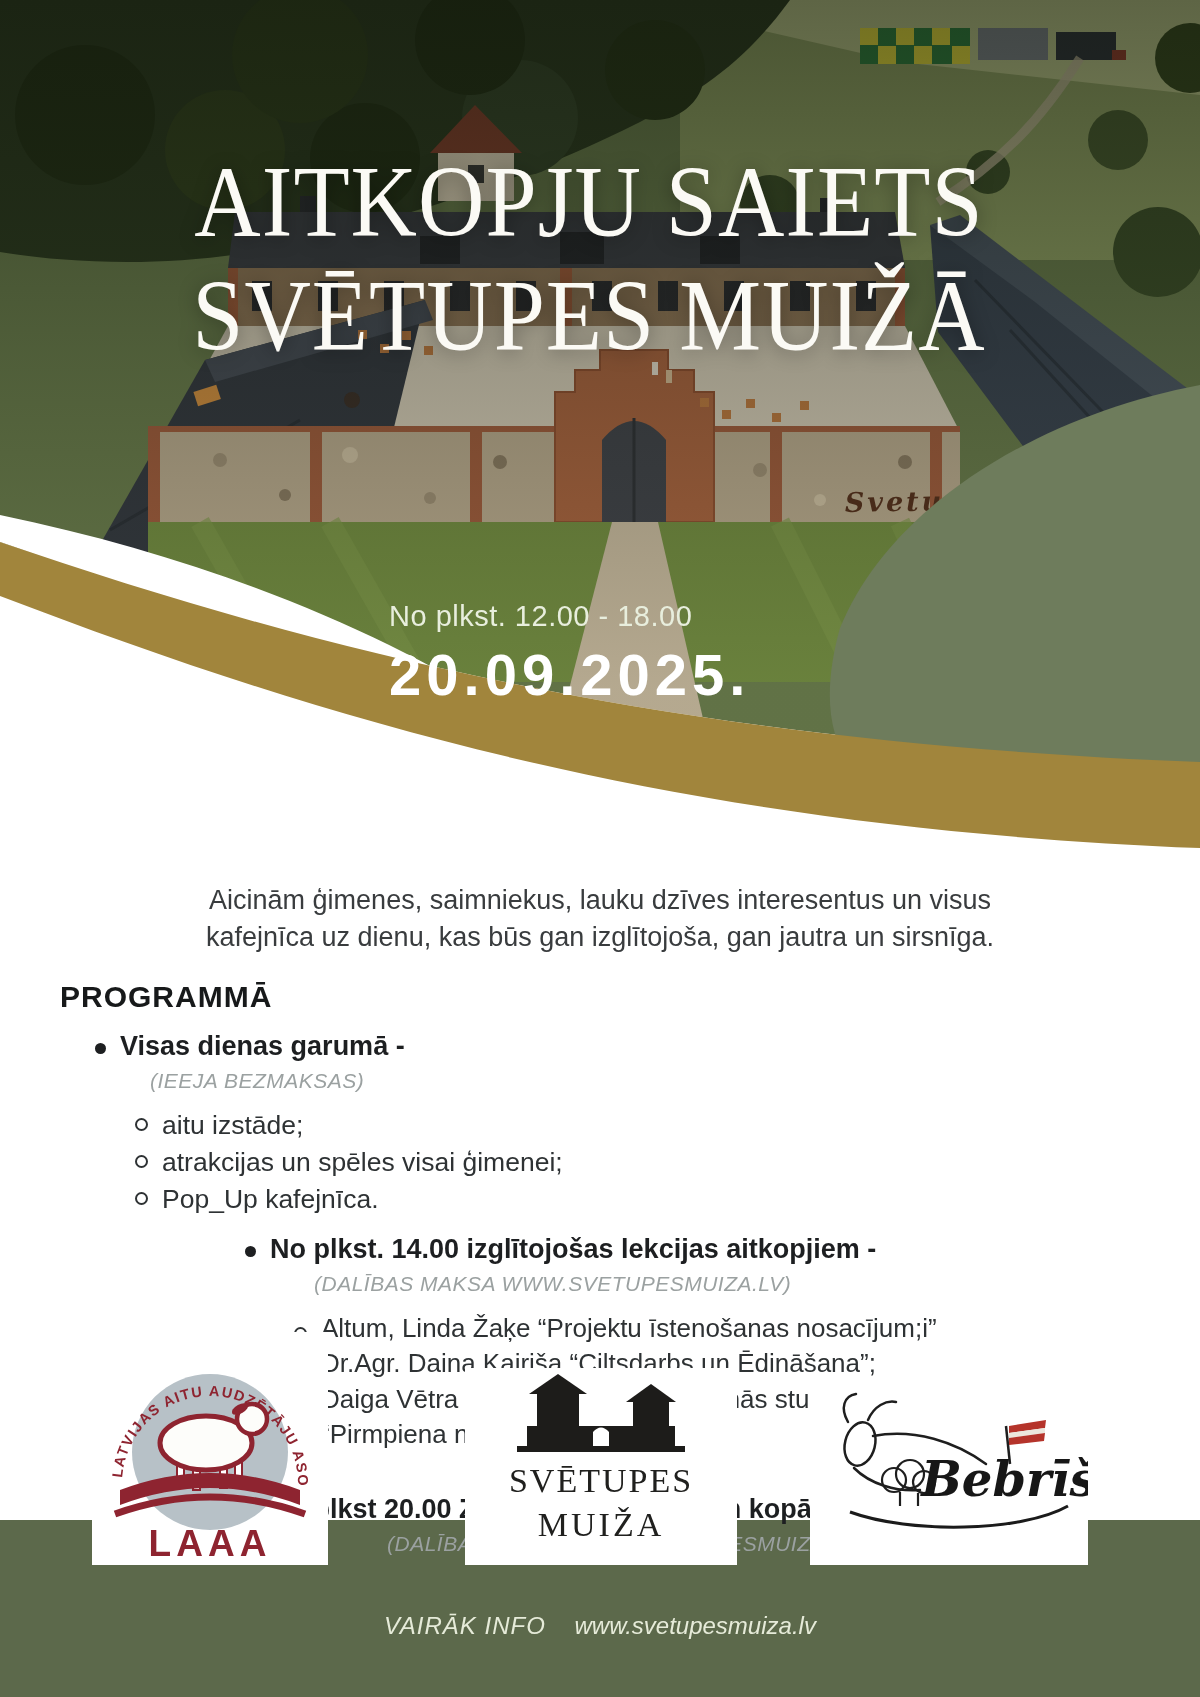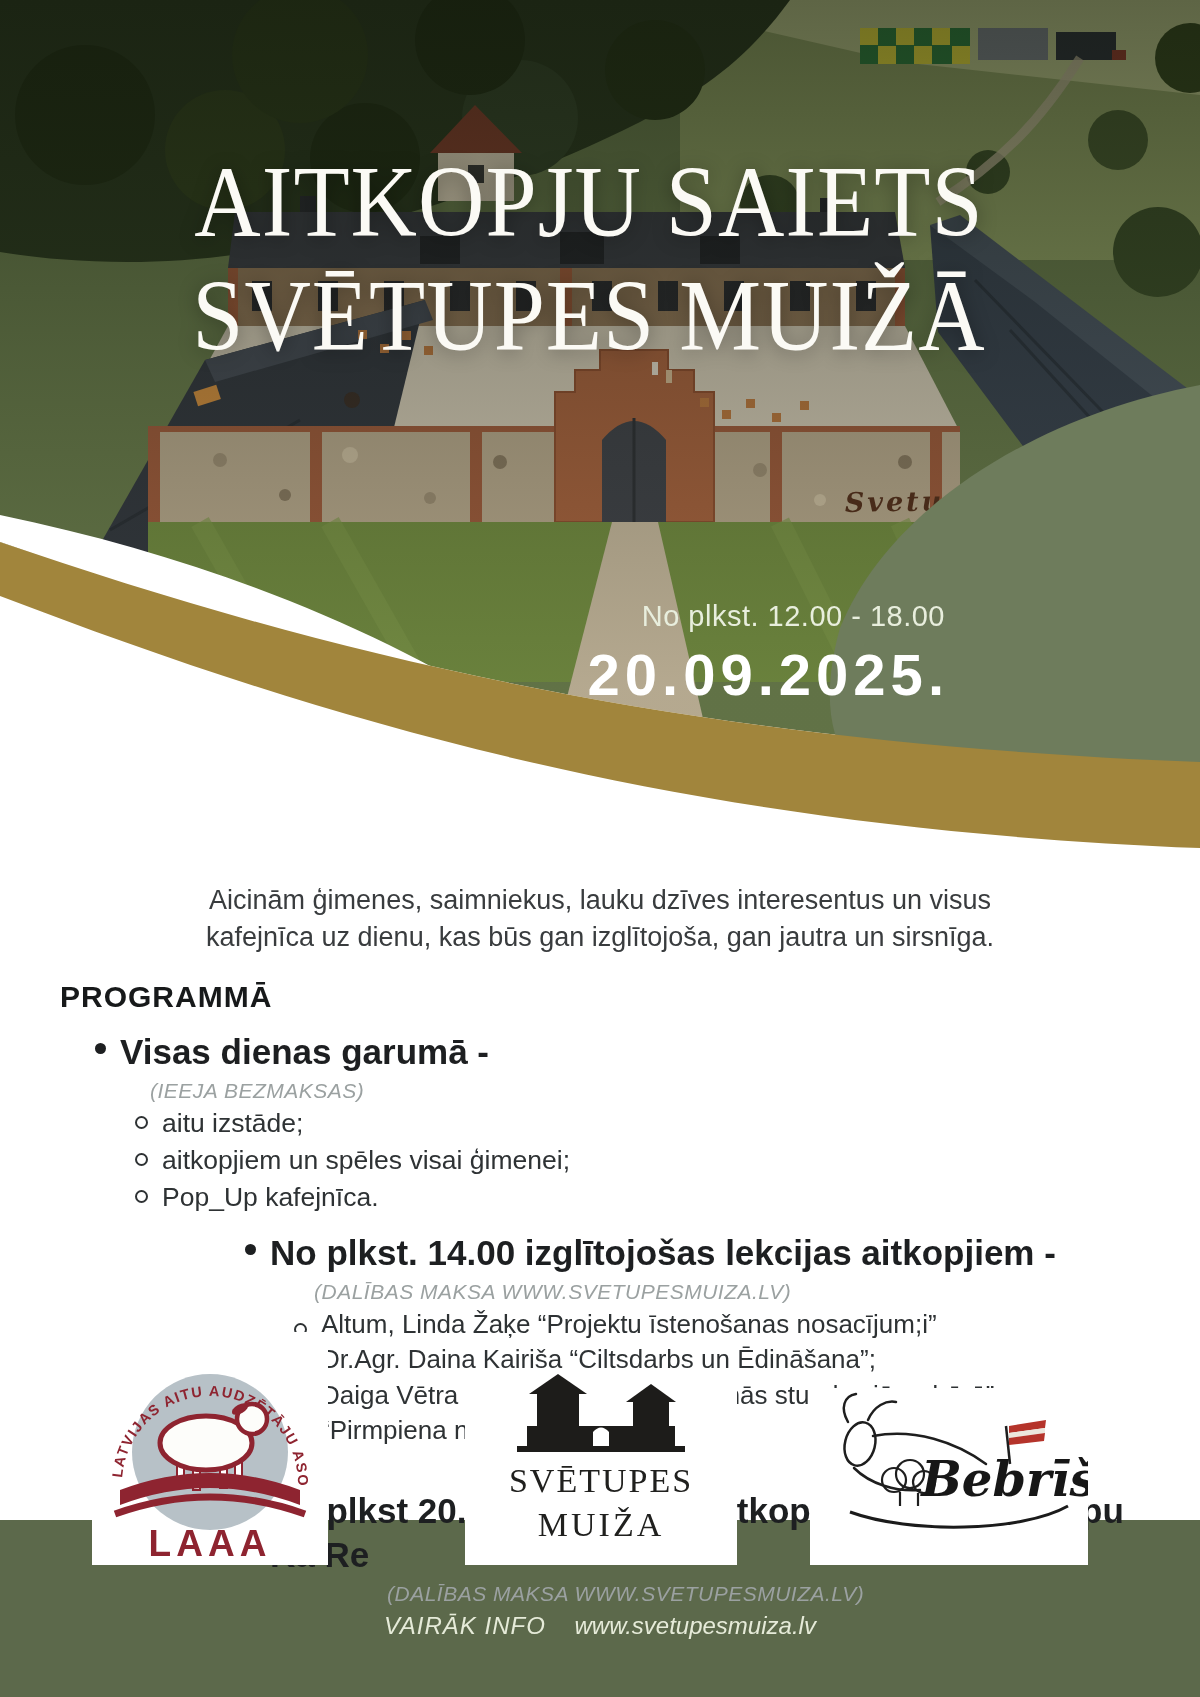--- a/index.html
+++ b/index.html
@@ -5,38 +5,38 @@
   html,body{margin:0;padding:0;}
   body{width:1200px;height:1697px;background:#ffffff;font-family:"Liberation Sans",sans-serif;position:relative;overflow:hidden;}
   .poster{position:absolute;inset:0;width:984px;height:1697px;background:#fff;}
   .photo{position:absolute;top:0;left:0;width:1200px;height:880px;z-index:1;}
   .photo svg{display:block;width:100%;height:100%;}
   .curves{position:absolute;top:0;left:0;width:1200px;height:1697px;z-index:2;pointer-events:none;}
   .title{position:absolute;top:146px;left:0;width:1178px;text-align:center;z-index:3;
          font-family:"Liberation Serif","DejaVu Serif",serif;font-weight:400;color:#fbfaf5;
          font-size:92px;line-height:1.12;letter-spacing:1px;transform:scaleY(1.1);transform-origin:top center;
          text-shadow:0 2px 18px rgba(0,0,0,0.35);}
-  .when{position:absolute;top:600px;right:35px;width:560px;text-align:right;z-index:3;}
+  .when{position:absolute;top:600px;right:35px;width:560px;z-index:3;}
   .when .time{font-size:29px;color:#e8eedd;letter-spacing:0.5px;margin-bottom:13px;margin-right:4px;font-weight:400;}
   .when .date{font-size:58px;color:#ffffff;font-weight:700;letter-spacing:5px;line-height:1;}
   .tagline{position:absolute;top:686px;left:58px;width:540px;z-index:3;
            font-style:italic;font-weight:700;font-size:50px;line-height:1.32;color:#4d6044;letter-spacing:0.5px;}
   .intro{position:absolute;top:882px;left:110px;width:980px;z-index:3;text-align:center;
          font-size:27px;line-height:1.38;color:#393c3e;}
   .program{position:absolute;top:980px;left:60px;width:1100px;z-index:3;color:#2e3133;}
   .program h2{font-size:30px;font-weight:800;letter-spacing:1px;color:#17191a;margin:0 0 16px 0;}
   .p-row{display:flex;align-items:flex-start;}
   .bullet-dot{width:11px;height:11px;border-radius:50%;background:#1d1f21;flex:0 0 11px;margin-top:13px;margin-right:14px;}
   .lvl1{margin-left:35px;}
   .lvl2{margin-left:185px;margin-top:14px;}
-  .p-title{font-size:35px;font-weight:700;color:#1d1f21;line-height:1.25;}
+  .p-title{font-size:27px;font-weight:700;color:#1d1f21;line-height:1.25;}
   .p-note{font-size:21px;font-style:italic;color:#9ba1a1;letter-spacing:0.5px;margin:5px 0 4px 30px;}
   .p-note.wide{margin-left:44px;}
   .p-note.centered{margin-left:117px;}
-  ul.circ{list-style:none;margin:4px 0 0 0;padding:0;}
+  ul.circ{list-style:none;margin:16px 0 0 0;padding:0;}
   ul.circ li{display:flex;align-items:flex-start;font-size:26.5px;line-height:1.28;color:#2e3234;margin:3px 0;}
   ul.circ .ring{width:9px;height:9px;border:2.5px solid #2e3234;border-radius:50%;flex:0 0 9px;margin:9px 14px 0 15px;}
   ul.circ.tight li{font-size:26px;margin:2px 0;align-items:center;}
   ul.circ.tight .ring{margin-left:24px;}
   .gap-big{height:26px;}
   .footer-band{position:absolute;left:0;top:1520px;width:1200px;height:177px;background:#5c694b;z-index:2;}
   .logo-card{position:absolute;background:#ffffff;z-index:4;display:flex;align-items:center;justify-content:center;}
   .card-laaa{left:92px;top:1332px;width:236px;height:233px;}
   .card-manor{left:465px;top:1368px;width:272px;height:197px;}
   .card-bebrisi{left:810px;top:1388px;width:278px;height:177px;}
@@ -221,21 +221,21 @@
       <div>
         <div class="p-title">Visas dienas garumā -</div>
         <div class="p-note">(IEEJA BEZMAKSAS)</div>
         <ul class="circ">
           <li>
               <span class="ring"></span>
               <span>aitu izstāde;</span>
             </li>
           <li>
               <span class="ring"></span>
-              <span>aitkopjiem un spēles visai ģimenei;</span>
+              <span>atrakcijas un spēles visai ģimenei;</span>
             </li>
           <li>
               <span class="ring"></span>
               <span>Pop_Up kafejnīca.</span>
             </li>
         </ul>
       </div>
     </div>
 
     <div class="p-row lvl2">

